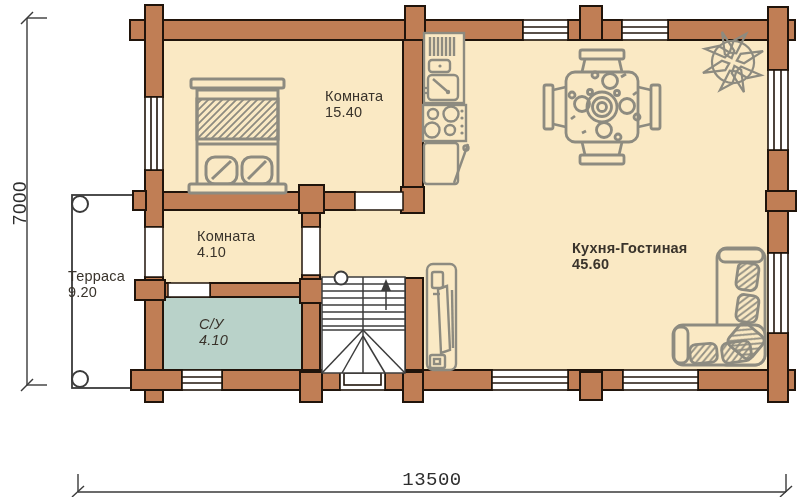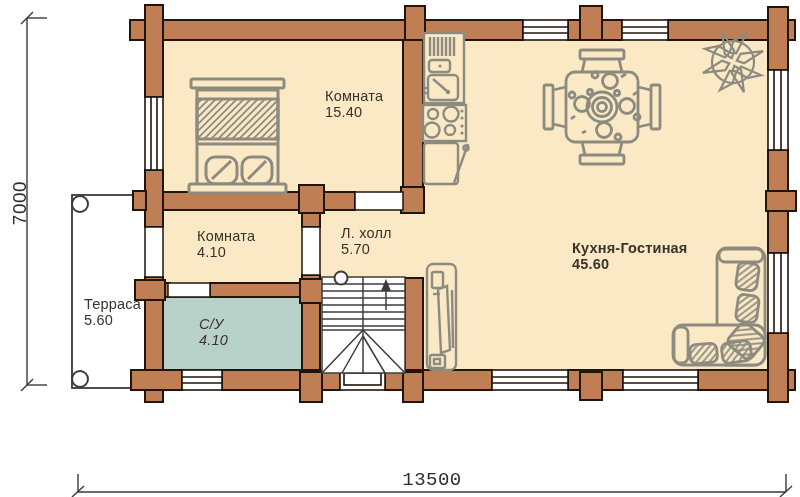--- a/index.html
+++ b/index.html
@@ -313,32 +313,28 @@
 </svg>
 
   <div class="room-label" style="left:325px;top:88px;">
     <span>Комната</span>
     <span class="area">15.40</span>
   </div>
   <div class="room-label" style="left:197px;top:228px;">
     <span>Комната</span>
     <span class="area">4.10</span>
   </div>
-  <div class="room-label" style="left:341px;top:225px;">
-    <span>Л. холл</span>
-    <span class="area">5.70</span>
-  </div>
   <div class="room-label" style="left:199px;top:316px;font-style:italic;">
     <span>С/У</span>
     <span class="area">4.10</span>
   </div>
   <div class="room-label" style="left:572px;top:240px;font-weight:bold;">
     <span>Кухня-Гостиная</span>
     <span class="area">45.60</span>
   </div>
-  <div class="room-label" style="left:84px;top:268px;margin-top:28px;">
+  <div class="room-label" style="left:68px;top:268px;">
     <span>Терраса</span>
-    <span class="area">5.60</span>
+    <span class="area">9.20</span>
   </div>
 
   <div class="dim dim-v">7000</div>
   <div class="dim dim-h">13500</div>
 </div>
 
 </body></html>

